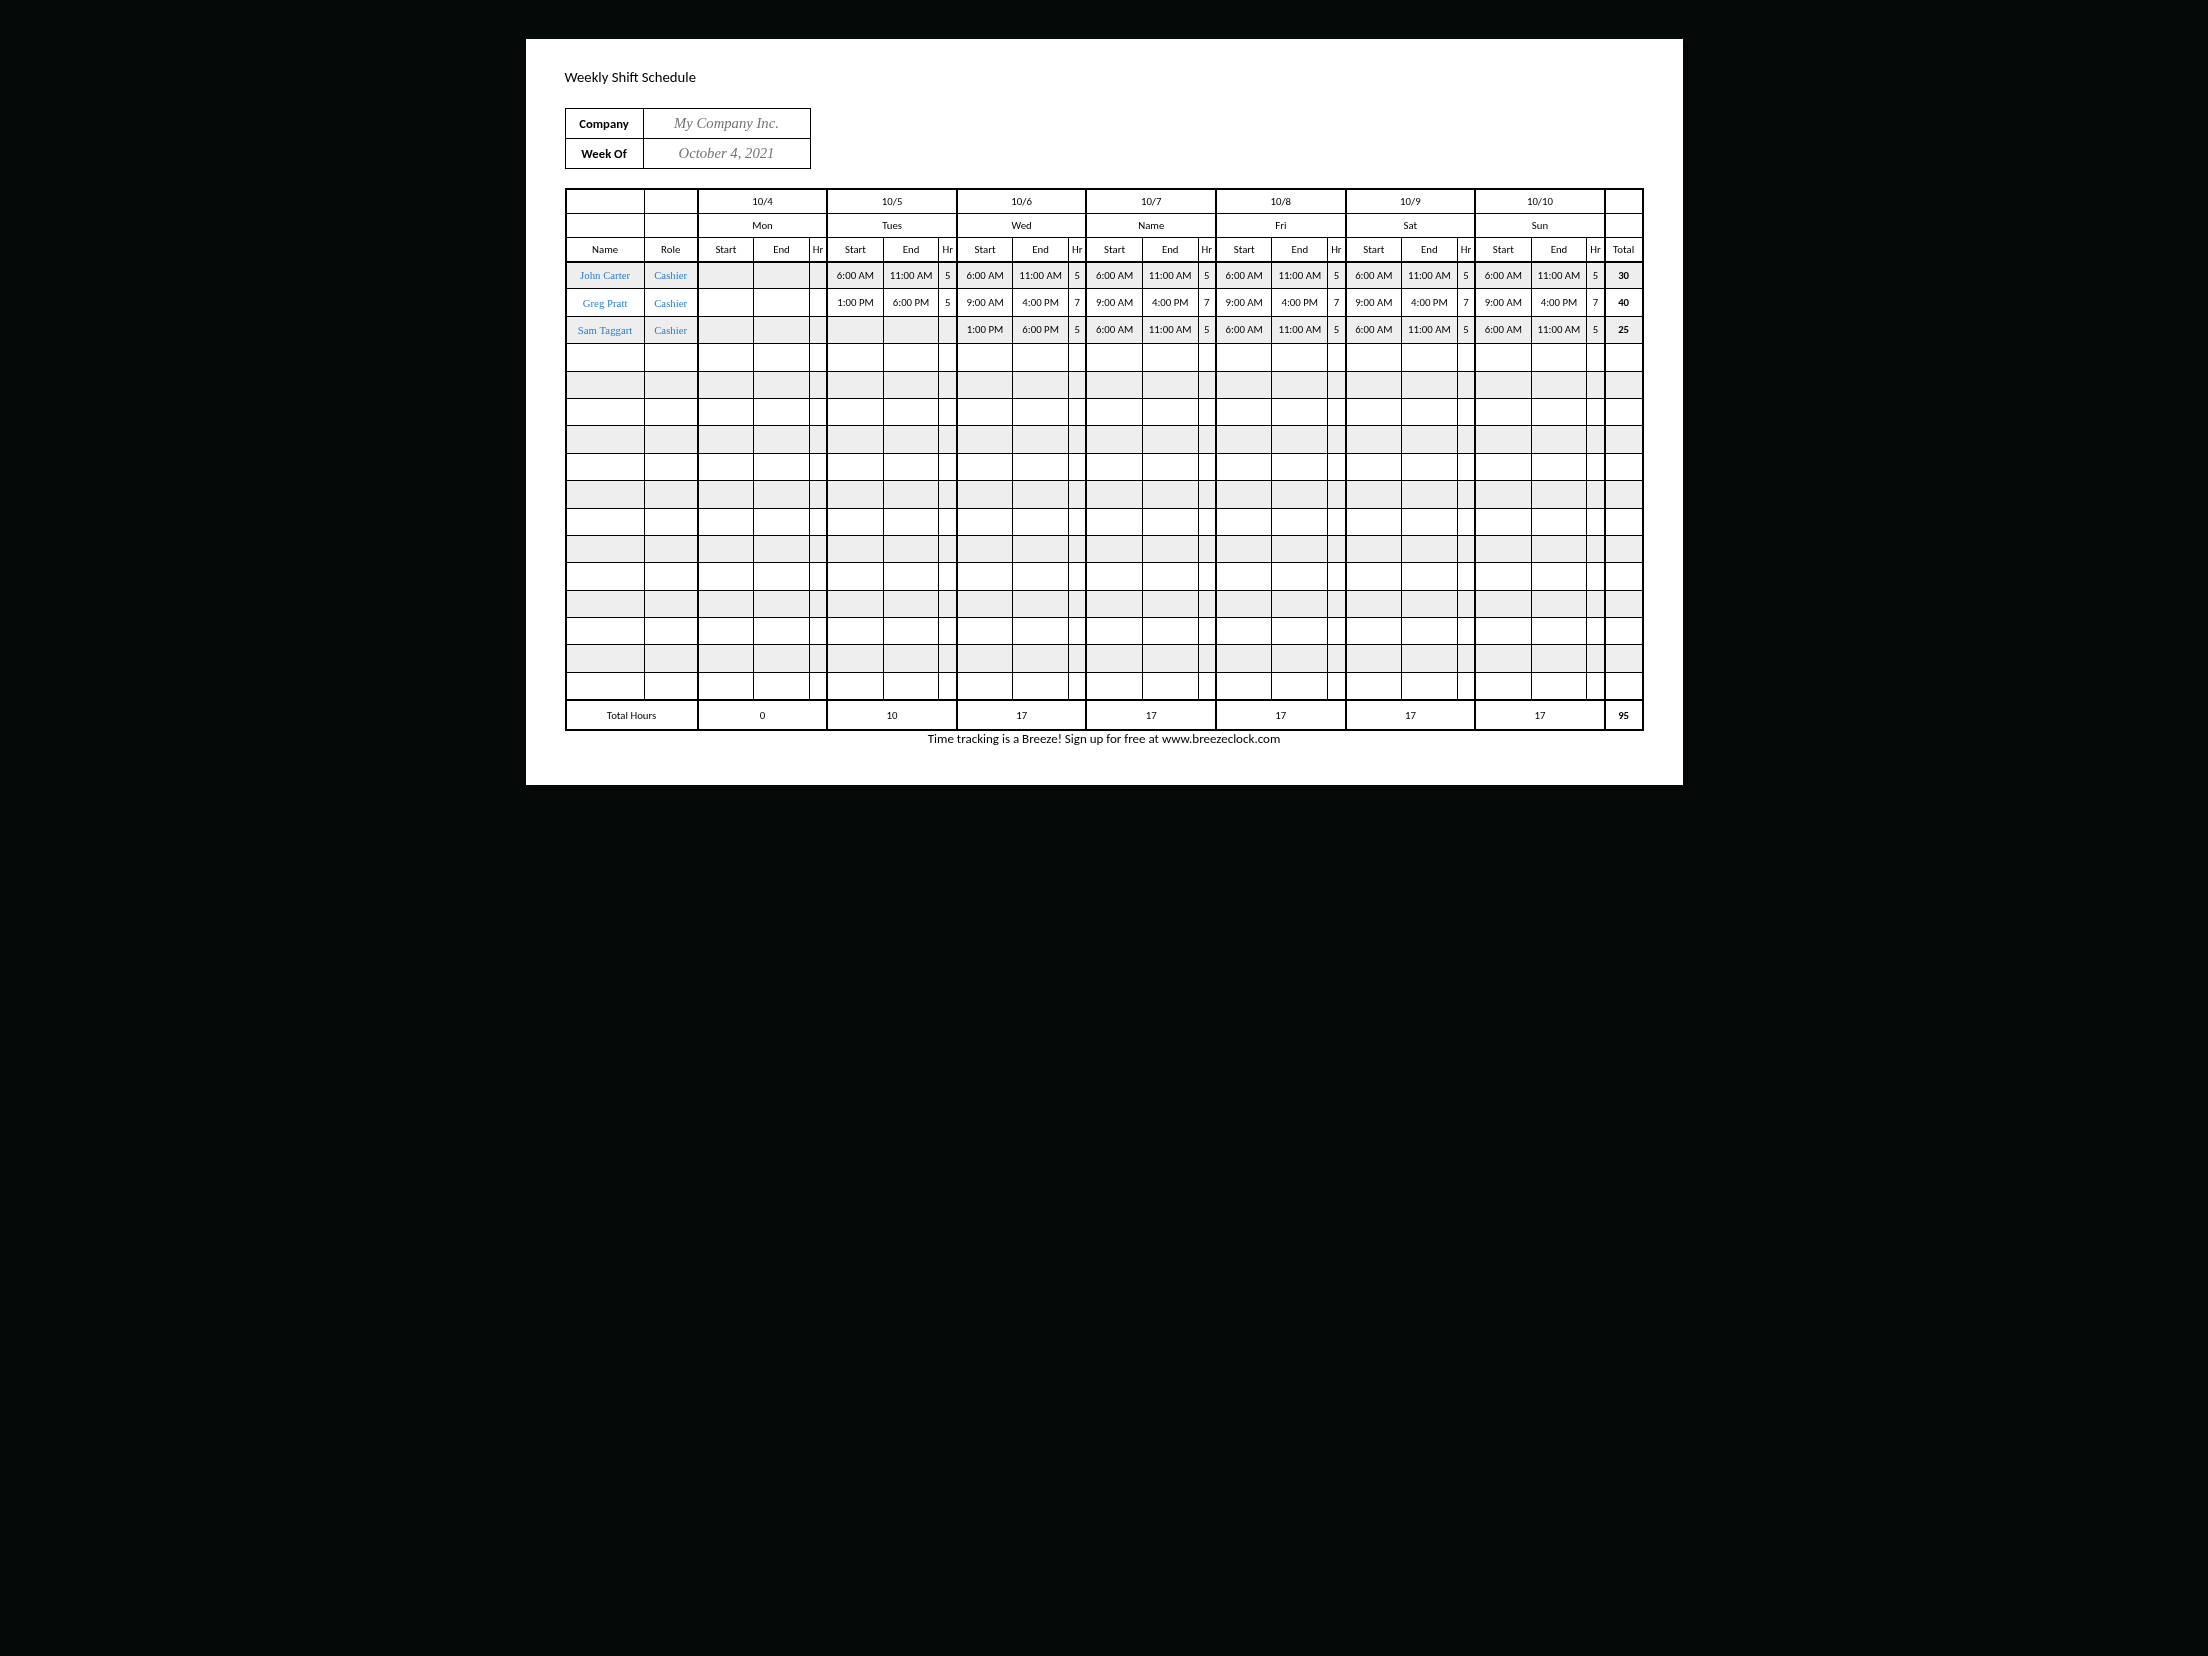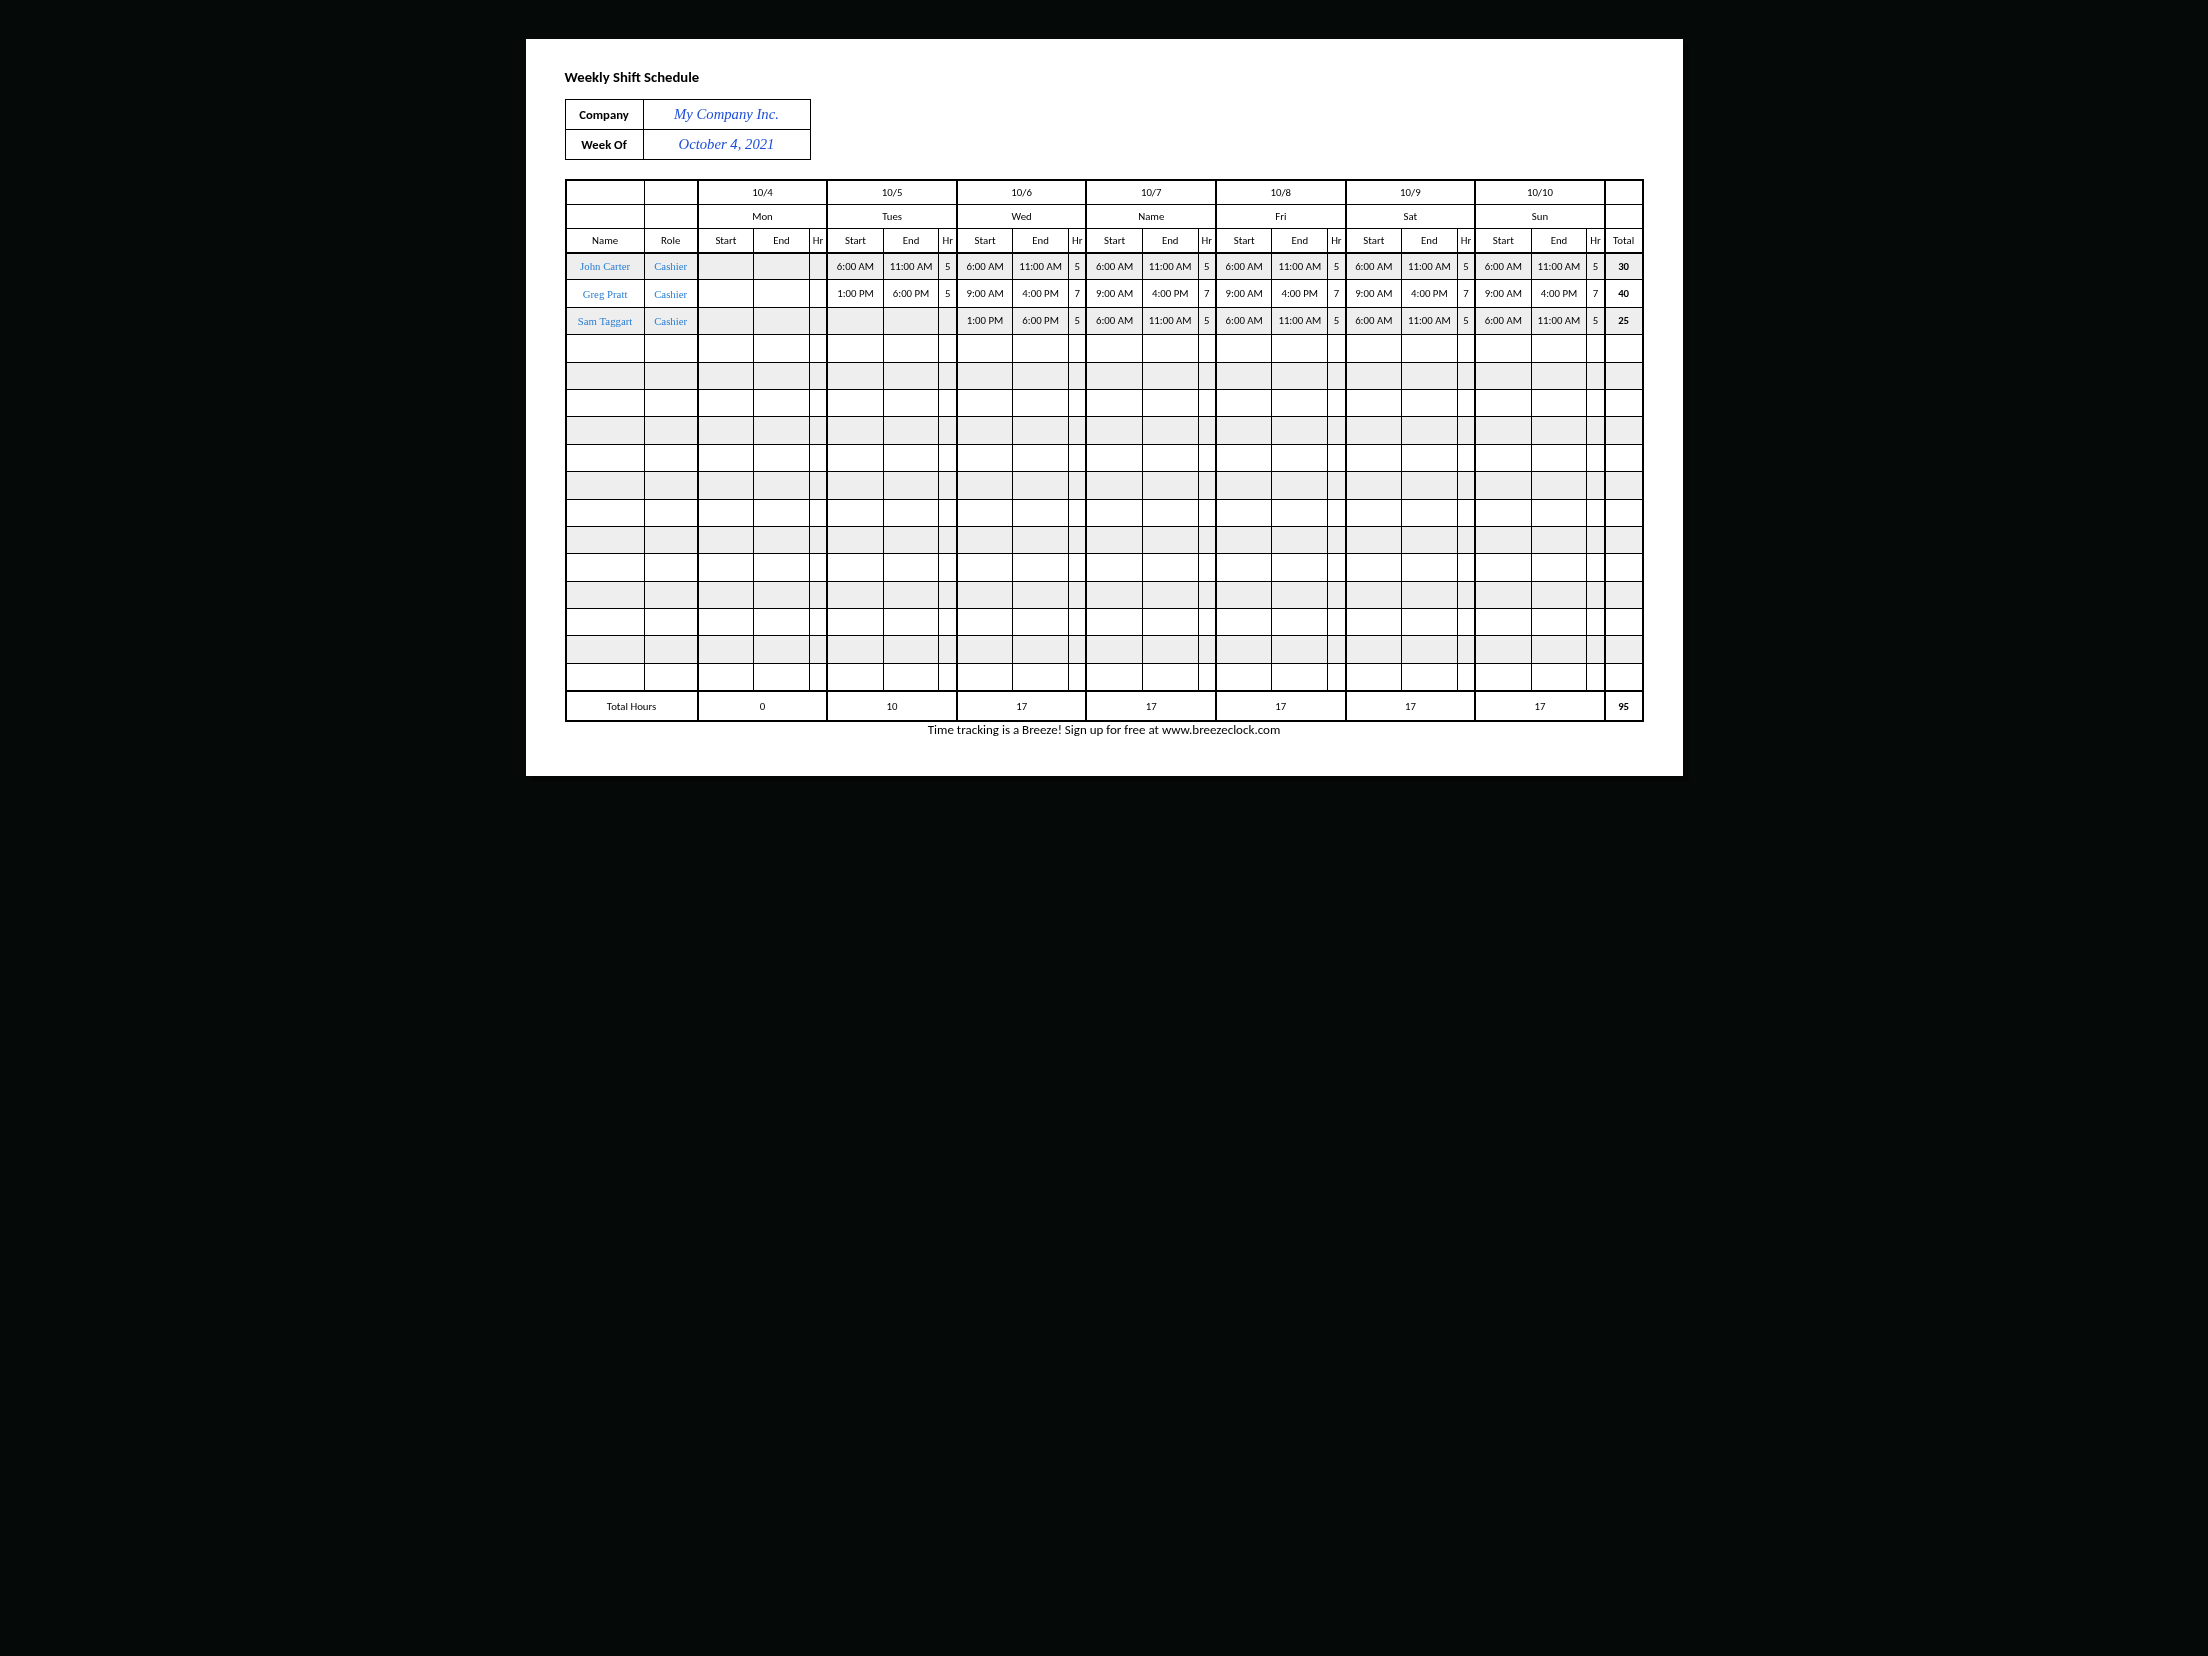--- a/index.html
+++ b/index.html
@@ -12,40 +12,39 @@
   .page {
     background: #fff;
     width: 1157px;
     margin: 0 auto;
     padding: 29px 39px 39px 39px;
     box-shadow: 5.9px 5.9px 0 rgba(0,0,0,0.3);
     position: relative;
   }
   .title {
     font-size: 14.7px;
-    margin-bottom: 13px;
-    font-weight: bold;
+    margin-bottom: 22px;
   }
   .info-table {
     border-collapse: collapse;
     margin-bottom: 19.6px;
   }
   .info-table td {
     border: 1px solid #000;
     padding: 5.9px 13.7px;
     font-size: 12.7px;
     text-align: center;
     margin-top: 23px;
   }
   .info-table .label {
     font-weight: bold;
     width: 78px;
   }
   .info-table .value {
-    color: #1d4ed8;
+    color: #737373;
     font-family: "Comic Sans MS", cursive;
     font-style: italic;
     width: 167px;
     font-size: 14.7px;
   }
   .sched {
     border-collapse: collapse;
     width: 100%;
     table-layout: fixed;
     border: 2px solid #000;

